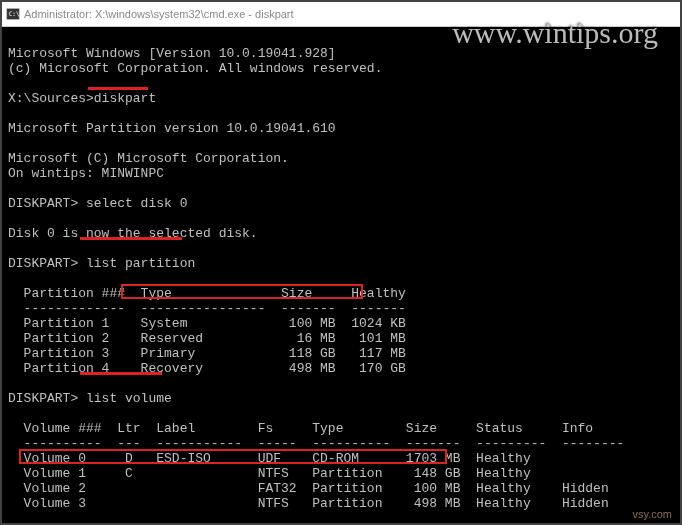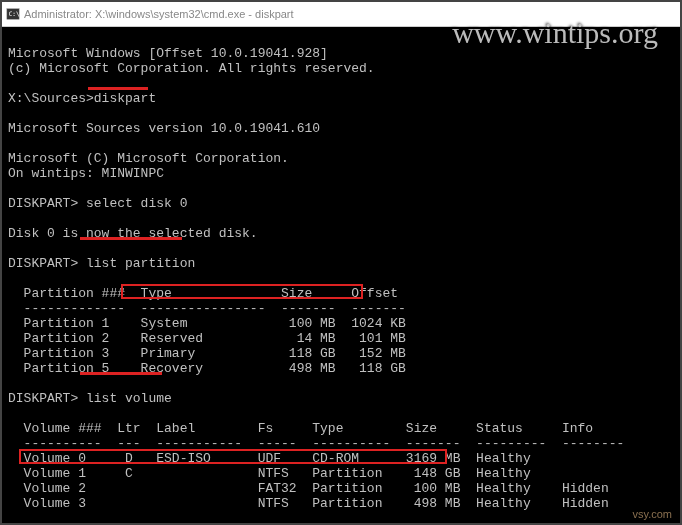--- a/index.html
+++ b/index.html
@@ -90,48 +90,48 @@
         <rect x="1" y="2" width="14" height="12" fill="#333" stroke="#888" stroke-width="0.5"></rect>
         <text x="3" y="10" font-size="7" fill="#fff" font-family="monospace">C:\</text>
       </svg>
   </span>
   <span>Administrator: X:\windows\system32\cmd.exe - diskpart</span>
 </div>
 
 <div class="watermark">www.wintips.org</div>
 
 <div class="terminal">
-<span>Microsoft Windows [Offset 10.0.19041.928]</span>
-<span>(c) Microsoft Corporation. All rights reserved.</span>
+<span>Microsoft Windows [Version 10.0.19041.928]</span>
+<span>(c) Microsoft Corporation. All windows reserved.</span>
 
 <span>X:\Sources&gt;diskpart</span>
 
-<span>Microsoft Sources version 10.0.19041.610</span>
+<span>Microsoft Partition version 10.0.19041.610</span>
 
 <span>Microsoft (C) Microsoft Corporation.</span>
 <span>On wintips: MINWINPC</span>
 
 <span>DISKPART&gt; select disk 0</span>
 
 <span>Disk 0 is now the selected disk.</span>
 
 <span>DISKPART&gt; list partition</span>
 
-<span>  Partition ###  Type              Size     Offset</span>
+<span>  Partition ###  Type              Size     Healthy</span>
 <span>  -------------  ----------------  -------  -------</span>
 <span>  Partition 1    System             100 MB  1024 KB</span>
-<span>  Partition 2    Reserved            14 MB   101 MB</span>
-<span>  Partition 3    Primary            118 GB   152 MB</span>
-<span>  Partition 5    Recovery           498 MB   118 GB</span>
+<span>  Partition 2    Reserved            16 MB   101 MB</span>
+<span>  Partition 3    Primary            118 GB   117 MB</span>
+<span>  Partition 4    Recovery           498 MB   170 GB</span>
 
 <span>DISKPART&gt; list volume</span>
 
 <span>  Volume ###  Ltr  Label        Fs     Type        Size     Status     Info</span>
 <span>  ----------  ---  -----------  -----  ----------  -------  ---------  --------</span>
-<span>  Volume 0     D   ESD-ISO      UDF    CD-ROM      3169 MB  Healthy</span>
+<span>  Volume 0     D   ESD-ISO      UDF    CD-ROM      1703 MB  Healthy</span>
 <span>  Volume 1     C                NTFS   Partition    148 GB  Healthy</span>
 <span>  Volume 2                      FAT32  Partition    100 MB  Healthy    Hidden</span>
 <span>  Volume 3                      NTFS   Partition    498 MB  Healthy    Hidden</span>
 
 <span>DISKPART&gt; </span>
 </div>
 
 <div class="underline-red" style="left:86px; top:85px; width:60px;"></div>
 <div class="underline-red" style="left:78px; top:235px; width:102px;"></div>
 <div class="underline-red" style="left:78px; top:370px; width:82px;"></div>

